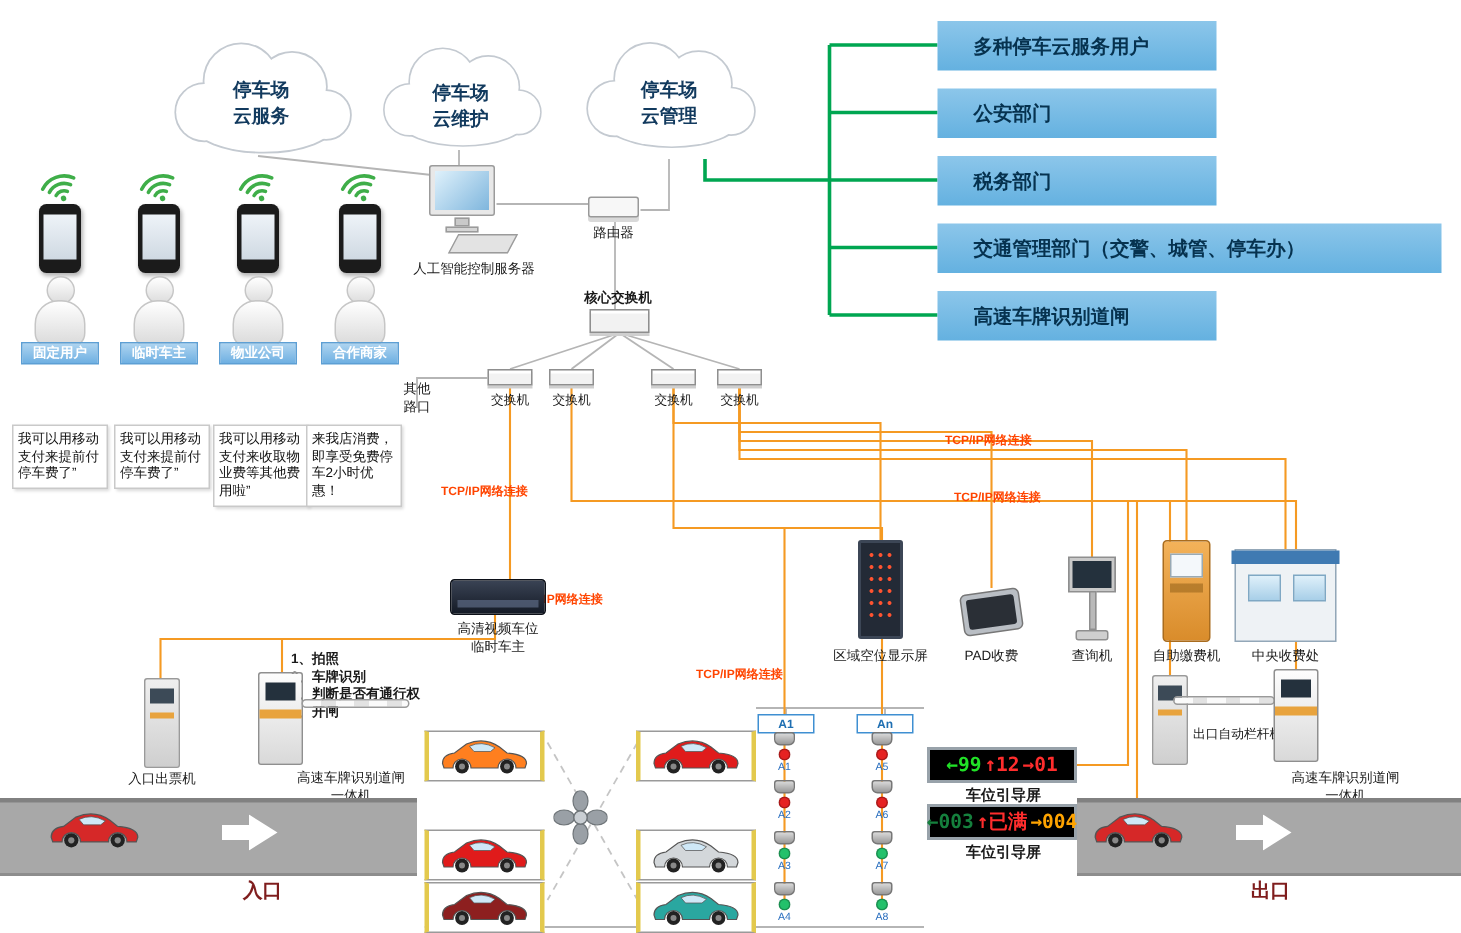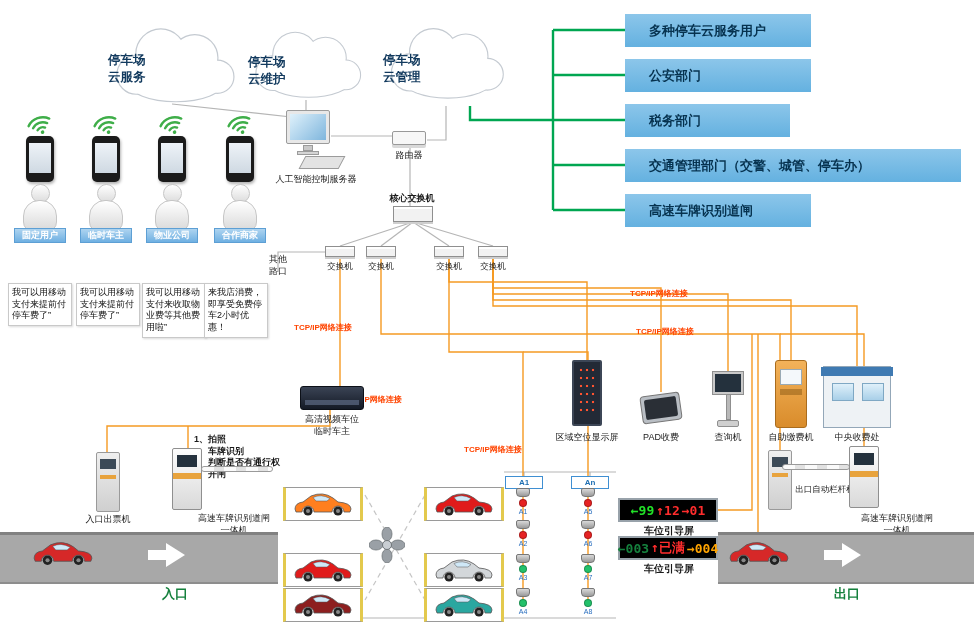--- a/index.html
+++ b/index.html
@@ -11,21 +11,21 @@
   .wires path{fill:none}
   .wg{stroke:var(--green,#00a651);stroke-width:2.4}
   .wo{stroke:var(--orange,#f59a23);stroke-width:1.4}
   .wgr{stroke:#b5b5b5;stroke-width:1.2}
   .wd{stroke:#c5c5c5;stroke-width:1.2;stroke-dasharray:5 4}
   .lbl{position:absolute;font-size:9px;color:#1a1a1a;text-align:center;white-space:pre-line;line-height:1.3}
   .lbl.b{font-weight:bold}
   .tcp{position:absolute;font-size:8px;font-weight:bold;color:#ff4400;white-space:nowrap}
   .cloud{position:absolute}
   .cloud svg{position:absolute;inset:0}
-  .cloud-label{position:absolute;left:0;right:0;top:33%;font-size:12.5px;font-weight:bold;color:#123a5e;line-height:1.3;white-space:pre-line}
+  .cloud-label{position:absolute;left:0;right:0;top:33%;text-align:center;font-size:12.5px;font-weight:bold;color:#123a5e;line-height:1.3;white-space:pre-line}
   .bluebox{position:absolute;height:33px;background:linear-gradient(#8cc6ea,var(--blue,#64b1e0));display:flex;align-items:center;padding-left:24px;font-size:13px;font-weight:bold;color:#06324f}
   .wifi{position:absolute;transform:rotate(-20deg)}
   .phone{position:absolute;width:28px;height:46px;background:#1b1b1b;border-radius:5px;box-shadow:1px 2px 3px rgba(0,0,0,.3)}
   .phone::after{content:"";position:absolute;left:3px;right:3px;top:7px;bottom:9px;background:linear-gradient(#eef3f8,#cfd9e2)}
   .person{position:absolute;width:44px;height:54px}
   .p-head{width:19px;height:19px;border-radius:50%;margin:0 auto;background:linear-gradient(#fff,#dcdcdc);border:1px solid #c6c6c6}
   .p-body{width:34px;height:32px;margin:-3px auto 0;border-radius:16px 16px 10px 10px;background:linear-gradient(#fff,#d9d9d9);border:1px solid #c6c6c6}
   .ribbon{position:absolute;width:52px;height:15px;background:linear-gradient(#aed4f0,#6fb0e2);border:1px solid #5d9fd4;color:#fff;font-size:9px;font-weight:bold;text-align:center;line-height:13px;z-index:3}
   .speech{position:absolute;width:64px;background:#fff;border:1px solid #c9c9c9;box-shadow:1px 1px 2px rgba(0,0,0,.15);font-size:9px;line-height:1.3;padding:3px;color:#111;text-align:left}
   .monitor{position:absolute;width:44px;height:34px;background:#e8e8e8;border:1px solid #9b9b9b;border-radius:2px;padding:3px}
@@ -52,21 +52,21 @@
   .booth .roof{position:absolute;left:-3px;right:-3px;top:0;height:9px;background:#3f7ab2}
   .booth .win{position:absolute;top:16px;width:22px;height:18px;background:linear-gradient(#dff0fa,#a8cfe8);border:1px solid #7fa8c4}
   .tkiosk{position:absolute;width:24px;height:60px;background:linear-gradient(#efefef,#cfcfcf);border:1px solid #9a9a9a;border-radius:2px}
   .tkiosk::before{content:"";position:absolute;left:3px;right:3px;top:6px;height:10px;background:#3c4a57}
   .tkiosk::after{content:"";position:absolute;left:3px;right:3px;top:22px;height:4px;background:#e8a33d}
   .bcab{position:absolute;width:30px;height:62px;background:linear-gradient(#fdfdfd,#d9d9d9);border:1px solid #8f8f8f;border-radius:2px}
   .bcab::before{content:"";position:absolute;left:4px;right:4px;top:6px;height:12px;background:#24313d}
   .bcab::after{content:"";position:absolute;left:0;right:0;top:24px;height:6px;background:#e8a33d}
   .barm{position:absolute;height:6px;background:repeating-linear-gradient(90deg,#fafafa 0 12px,#e2e2e2 12px 22px);border:1px solid #9a9a9a;border-radius:3px}
   .road{position:absolute;background:#a8a8a8;border-top:3px solid #818181;border-bottom:2px solid #8d8d8d}
-  .gate-label{position:absolute;font-size:13px;font-weight:bold;color:#15803d}
+  .gate-label{position:absolute;font-size:13px;font-weight:bold;color:#7f1d1d}
   .stall{position:absolute;width:80px;height:34px;background:#fff;border:1px solid #9a9a9a;border-left:3px solid #e3c94d;border-right:3px solid #e3c94d}
   .car{position:absolute}
   .sensor{position:absolute;width:22px;height:30px}
   .s-body{width:14px;height:9px;margin:0 auto;background:linear-gradient(#d9d9d9,#9a9a9a);border:1px solid #777;border-radius:2px 2px 4px 4px}
   .s-dot{width:8px;height:8px;border-radius:50%;margin:2px auto 0;border:1px solid rgba(0,0,0,.25)}
   .s-id{font-size:7px;color:#2a6fbf;text-align:center;margin-top:1px}
   .sign{position:absolute;width:38px;height:13px;background:#fff;border:1px solid #3f8fd2;color:#1f6fb2;font-size:8px;font-weight:bold;text-align:center;line-height:11px}
   .led{position:absolute;width:100px;height:24px;background:#000;border:2px solid #98a2aa;display:flex;align-items:center;justify-content:center;gap:2px;font-family:"DejaVu Sans Mono",monospace;font-weight:bold;font-size:13px;white-space:nowrap}
   .fan{position:absolute}
 </style>
@@ -171,21 +171,21 @@
           <circle cx="116" cy="58" r="17"></circle>
           <ellipse cx="72" cy="64" rx="50" ry="20"></ellipse>
         </g>
     </svg>
     <div class="cloud-label">停车场
 云管理</div>
   </div>
 
   <div class="bluebox" style="left:625px;top:14px;width:186px">多种停车云服务用户</div>
   <div class="bluebox" style="left:625px;top:59px;width:186px">公安部门</div>
-  <div class="bluebox" style="left:625px;top:104px;width:165px">税务部门</div>
+  <div class="bluebox" style="left:625px;top:104px;width:186px">税务部门</div>
   <div class="bluebox" style="left:625px;top:149px;width:336px">交通管理部门（交警、城管、停车办）</div>
   <div class="bluebox" style="left:625px;top:194px;width:186px">高速车牌识别道闸</div>
 
   <div class="wifi" style="left:28px;top:116px"><svg width="26" height="20" viewBox="0 0 26 20">
         <g fill="none" stroke="#3fae49" stroke-width="2.4" stroke-linecap="round">
           <path d="M9 13 a6 6 0 0 1 8 0"></path>
           <path d="M5.5 9.5 a11 11 0 0 1 15 0"></path>
           <path d="M2 6 a16 16 0 0 1 22 0"></path>
         </g>
         <circle cx="13" cy="16.5" r="1.8" fill="#3fae49"></circle>

